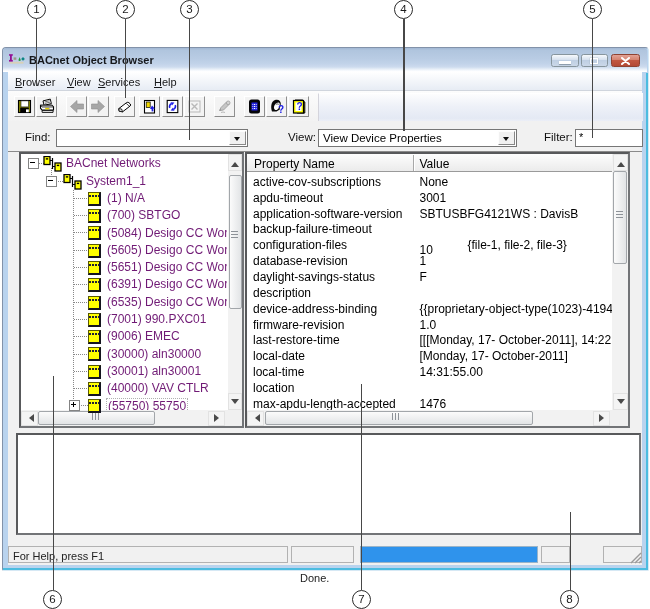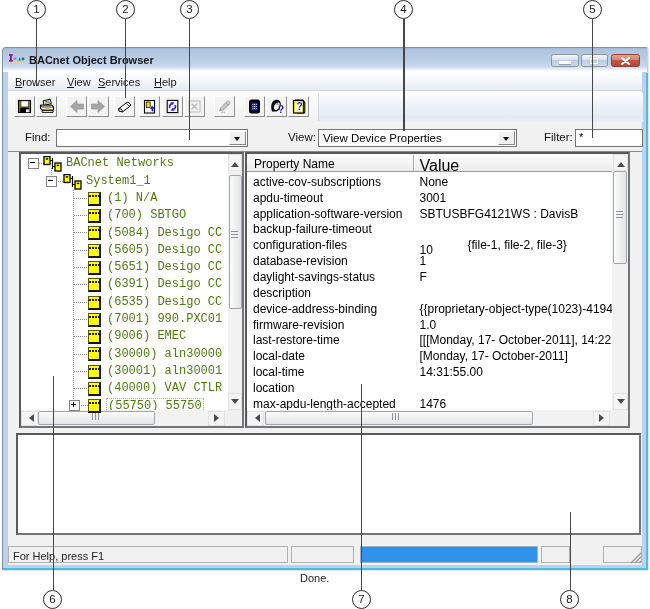--- a/index.html
+++ b/index.html
@@ -21,21 +21,21 @@
 .menu-it u{text-decoration-thickness:1px;}
 .tbtn{position:absolute;top:96px;width:19px;height:19px;background:#f3f3f3;
   border-top:1px solid #fff;border-left:1px solid #fff;border-right:1px solid #8f8f8f;border-bottom:1px solid #8a8a8a;}
 .tbtn svg{position:absolute;left:1px;top:1px;}
 .lbl{position:absolute;font-size:11.5px;color:#101010;}
 .combo{position:absolute;top:129px;height:16px;background:#fff;border:1px solid #767676;}
 .cbtn{position:absolute;top:1px;width:15px;background:#f1f1f1;
   border-top:1px solid #fdfdfd;border-left:1px solid #fdfdfd;border-right:1px solid #888;border-bottom:1px solid #888;}
 .cbtn:after{content:"";position:absolute;left:3.5px;top:5px;border:3.5px solid transparent;border-top:4px solid #111;}
 .pane{position:absolute;background:#fff;border:2px solid;border-color:#58595b #727477 #727477 #58595b;}
-.trow{position:absolute;left:0;font-size:12px;color:#4d7c0f;white-space:nowrap;font-family:Liberation Mono, monospace;}
+.trow{position:absolute;left:0;font-size:12px;color:#701a75;white-space:nowrap;}
 .dotv{position:absolute;width:1px;background-image:repeating-linear-gradient(180deg,#888 0,#888 1px,transparent 1px,transparent 2px);}
 .doth{position:absolute;height:1px;background-image:repeating-linear-gradient(90deg,#888 0,#888 1px,transparent 1px,transparent 2px);}
 .ebox{position:absolute;width:9px;height:9px;border:1px solid #848484;background:#fff;z-index:3;}
 .ebox i{position:absolute;left:1px;top:3px;width:5px;height:1px;background:#000;}
 .ebox.plus b{position:absolute;left:3px;top:1px;width:1px;height:5px;background:#000;}
 .devicon{position:absolute;width:10px;height:11px;background:#ffff00;border:1px solid #5a5a00;
   border-right:2px solid #14141e;border-bottom:2px solid #14141e;z-index:3;}
 .devicon i{position:absolute;left:0px;top:2px;width:10px;height:2px;
   background-image:repeating-linear-gradient(90deg,#202038 0,#202038 2px,#ffff00 2px,#ffff00 3px);}
 .sb-track{position:absolute;background:#f2f2f2;}
@@ -356,21 +356,21 @@
     <div class="griph" style="left:77px;top:259px;"></div>
     <div class="sb-track" style="left:204px;top:256px;width:17px;height:16px;background:#f0f0f0;"></div>
   </div>
 
   <div class="pane" id="tablepane" style="left:245px;top:152px;width:381px;height:272px;overflow:hidden;">
 
     <div class="a" style="left:0;top:0;width:365px;height:17px;background:linear-gradient(180deg,#fdfdfd,#ebebeb);border-bottom:1px solid #9a9a9a;"></div>
     <div class="a" style="left:166px;top:1px;width:1px;height:16px;background:#a8a8a8;"></div>
     <div class="a" style="left:167px;top:1px;width:1px;height:16px;background:#fff;"></div>
     <div class="prow" style="left:7px;top:2.5px;font-size:12px;">Property Name</div>
-    <div class="prow" style="left:172.5px;top:2.5px;font-size:16px;">Value</div>
+    <div class="prow" style="left:172.5px;top:2.5px;font-size:12px;">Value</div>
 
     <div class="prow" style="left:6px;top:20.9px;">active-cov-subscriptions</div>
     <div class="prow" style="left:6px;top:36.7px;">apdu-timeout</div>
     <div class="prow" style="left:6px;top:52.6px;">application-software-version</div>
     <div class="prow" style="left:6px;top:68.4px;">backup-failure-timeout</div>
     <div class="prow" style="left:6px;top:84.3px;">configuration-files</div>
     <div class="prow" style="left:6px;top:100.1px;">database-revision</div>
     <div class="prow" style="left:6px;top:116px;">daylight-savings-status</div>
     <div class="prow" style="left:6px;top:131.8px;">description</div>
     <div class="prow" style="left:6px;top:147.7px;">device-address-binding</div>

